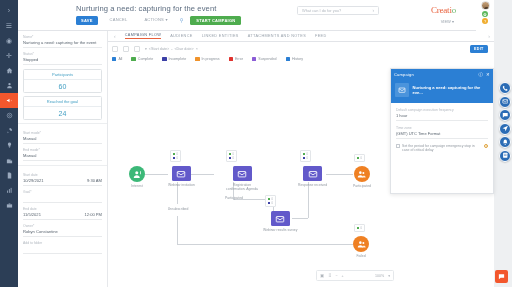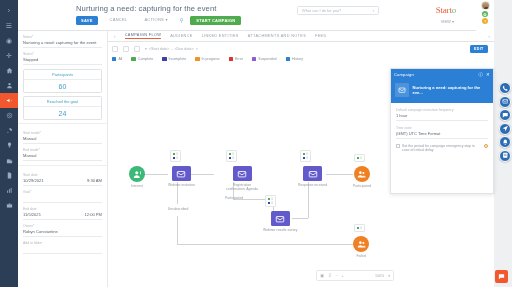--- a/index.html
+++ b/index.html
@@ -269,21 +269,21 @@
       <div class="pin-icon">⚲</div>
       <div class="btn btn-green">START CAMPAIGN</div>
     </div>
 
     <div class="search-box">
       <span class="ph">What can I do for you?</span>
       <span class="arr">›</span>
     </div>
 
     <div class="brand">
-      <span>Start</span><span class="dot">o</span>
+      <span>Creati</span><span class="dot">o</span>
     </div>
     <div class="view-sel">
       <span>VIEW</span>
       <span>▾</span>
     </div>
 
     <div class="avatar-box">
       <div class="avatar"></div>
       <div class="mini-ico mini-green">✿</div>
       <div class="mini-ico mini-yellow">?</div>

